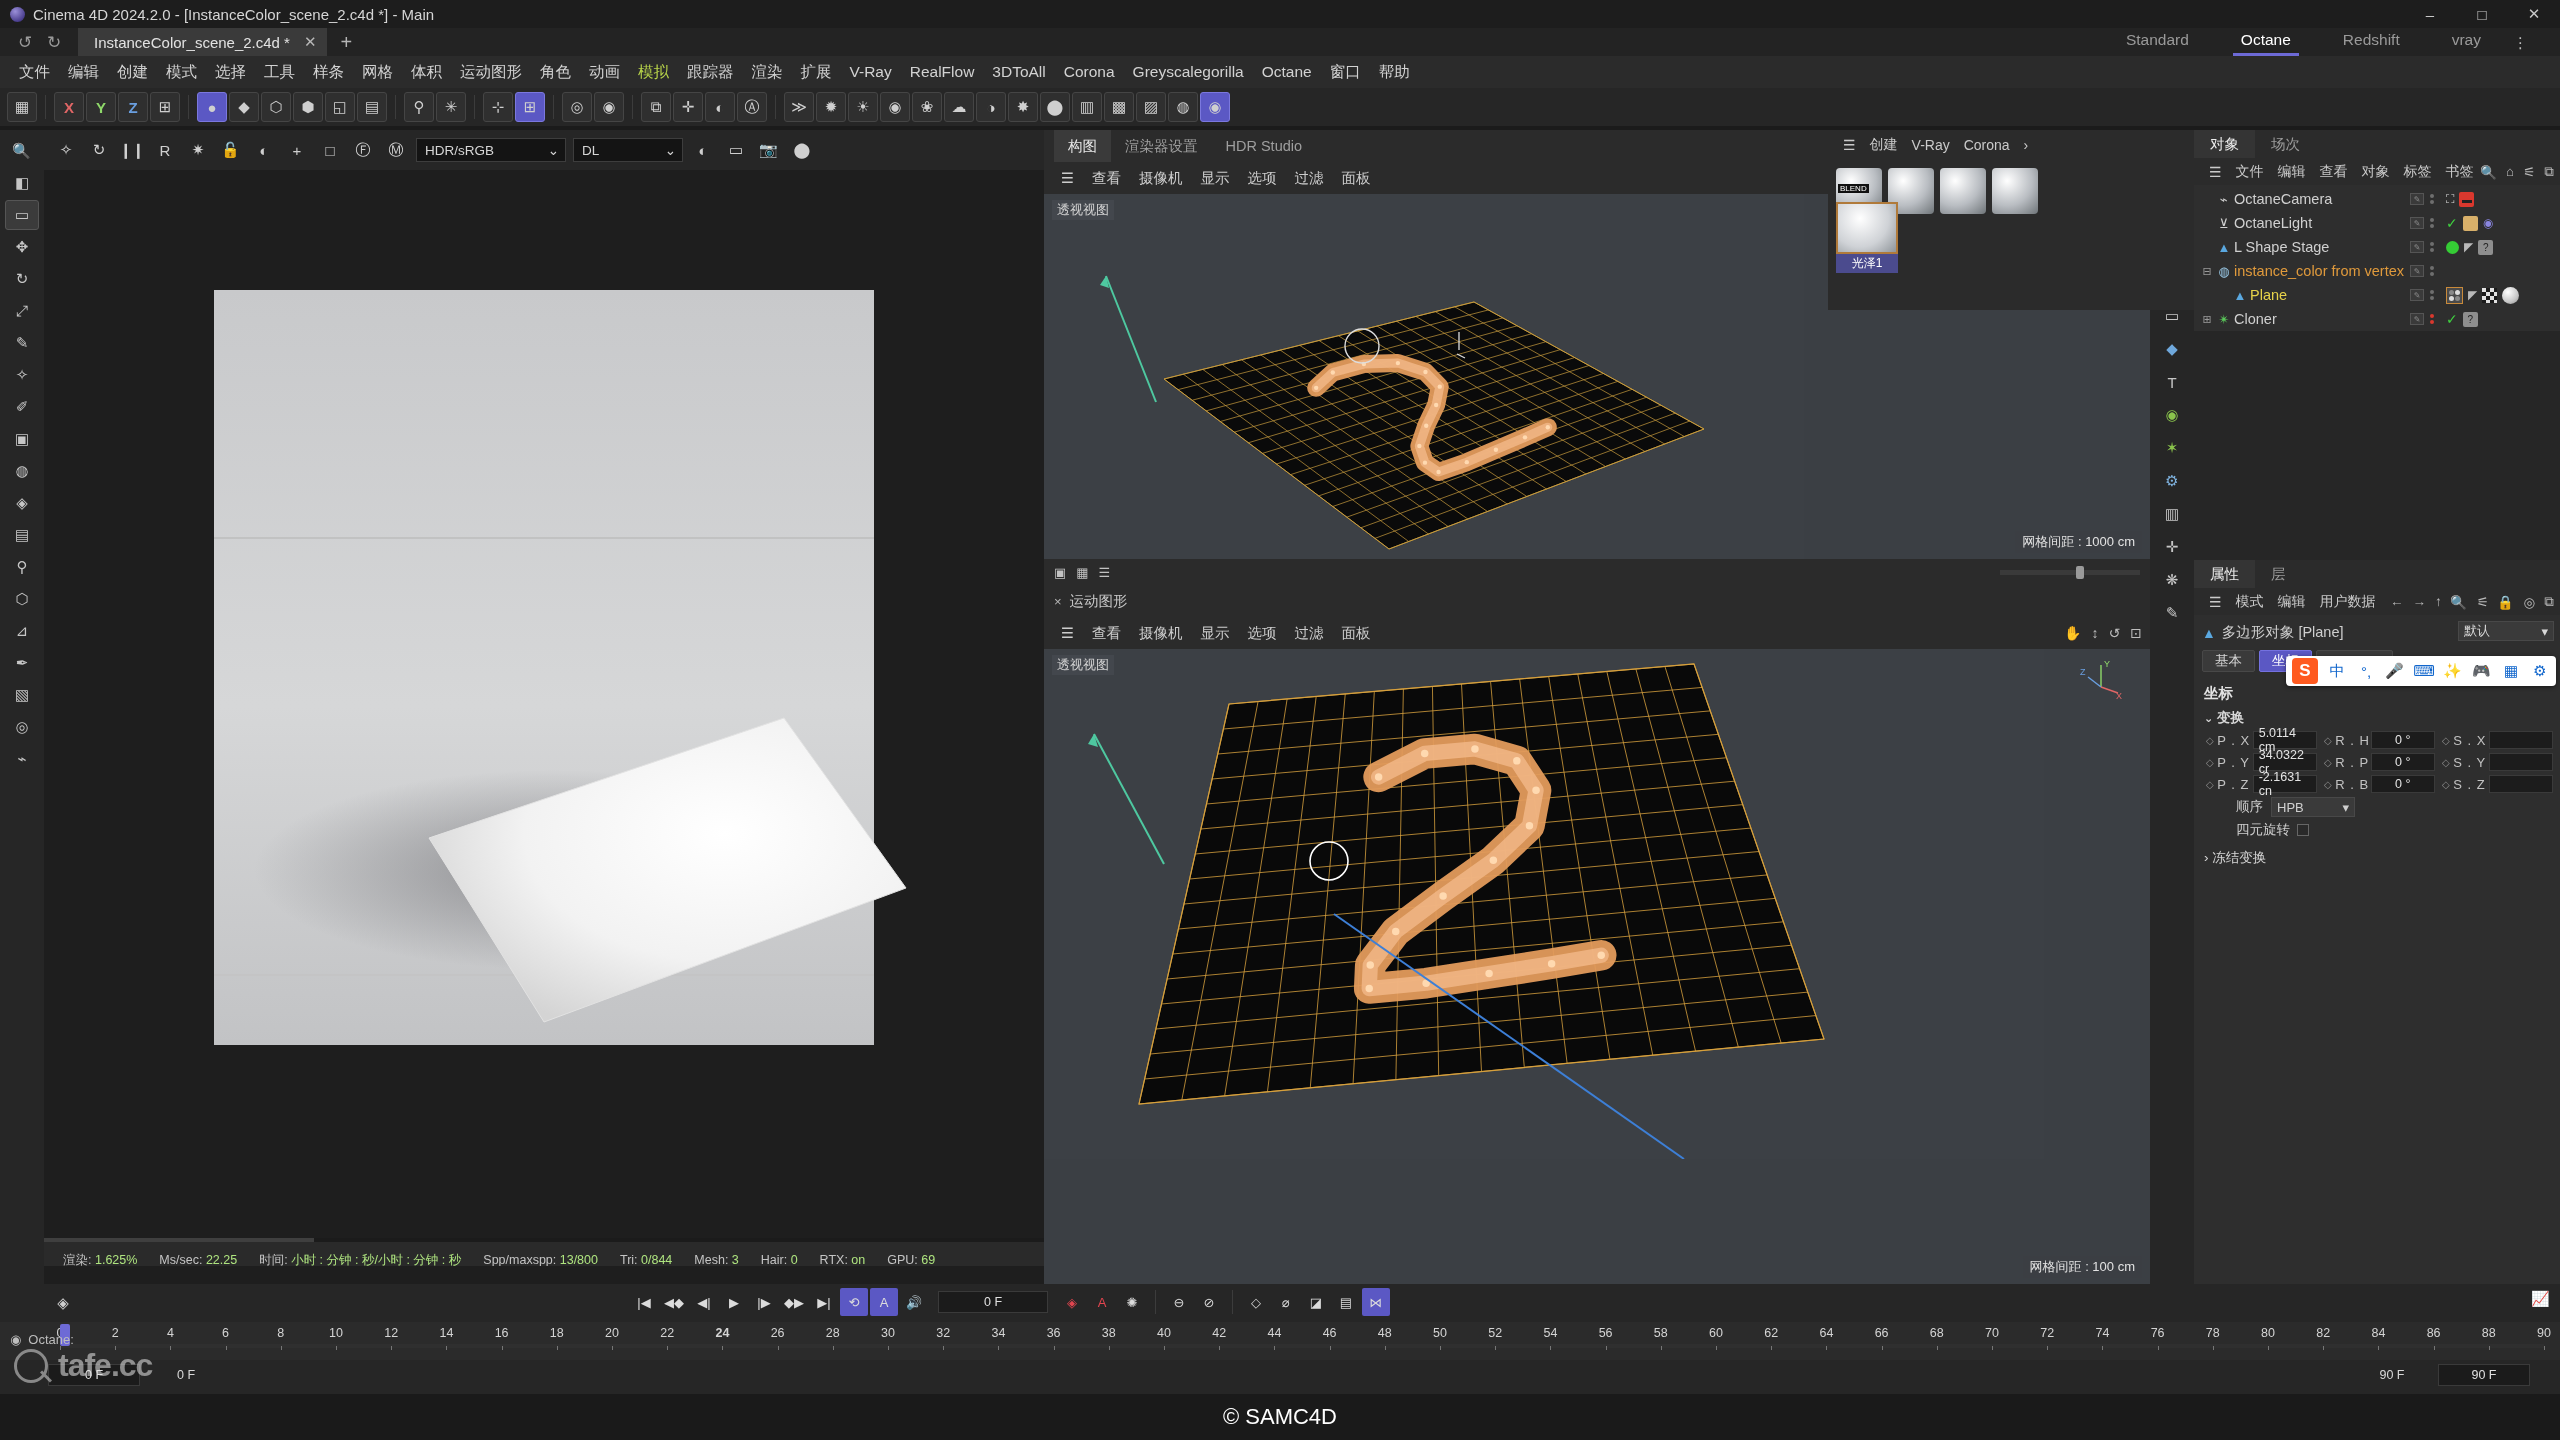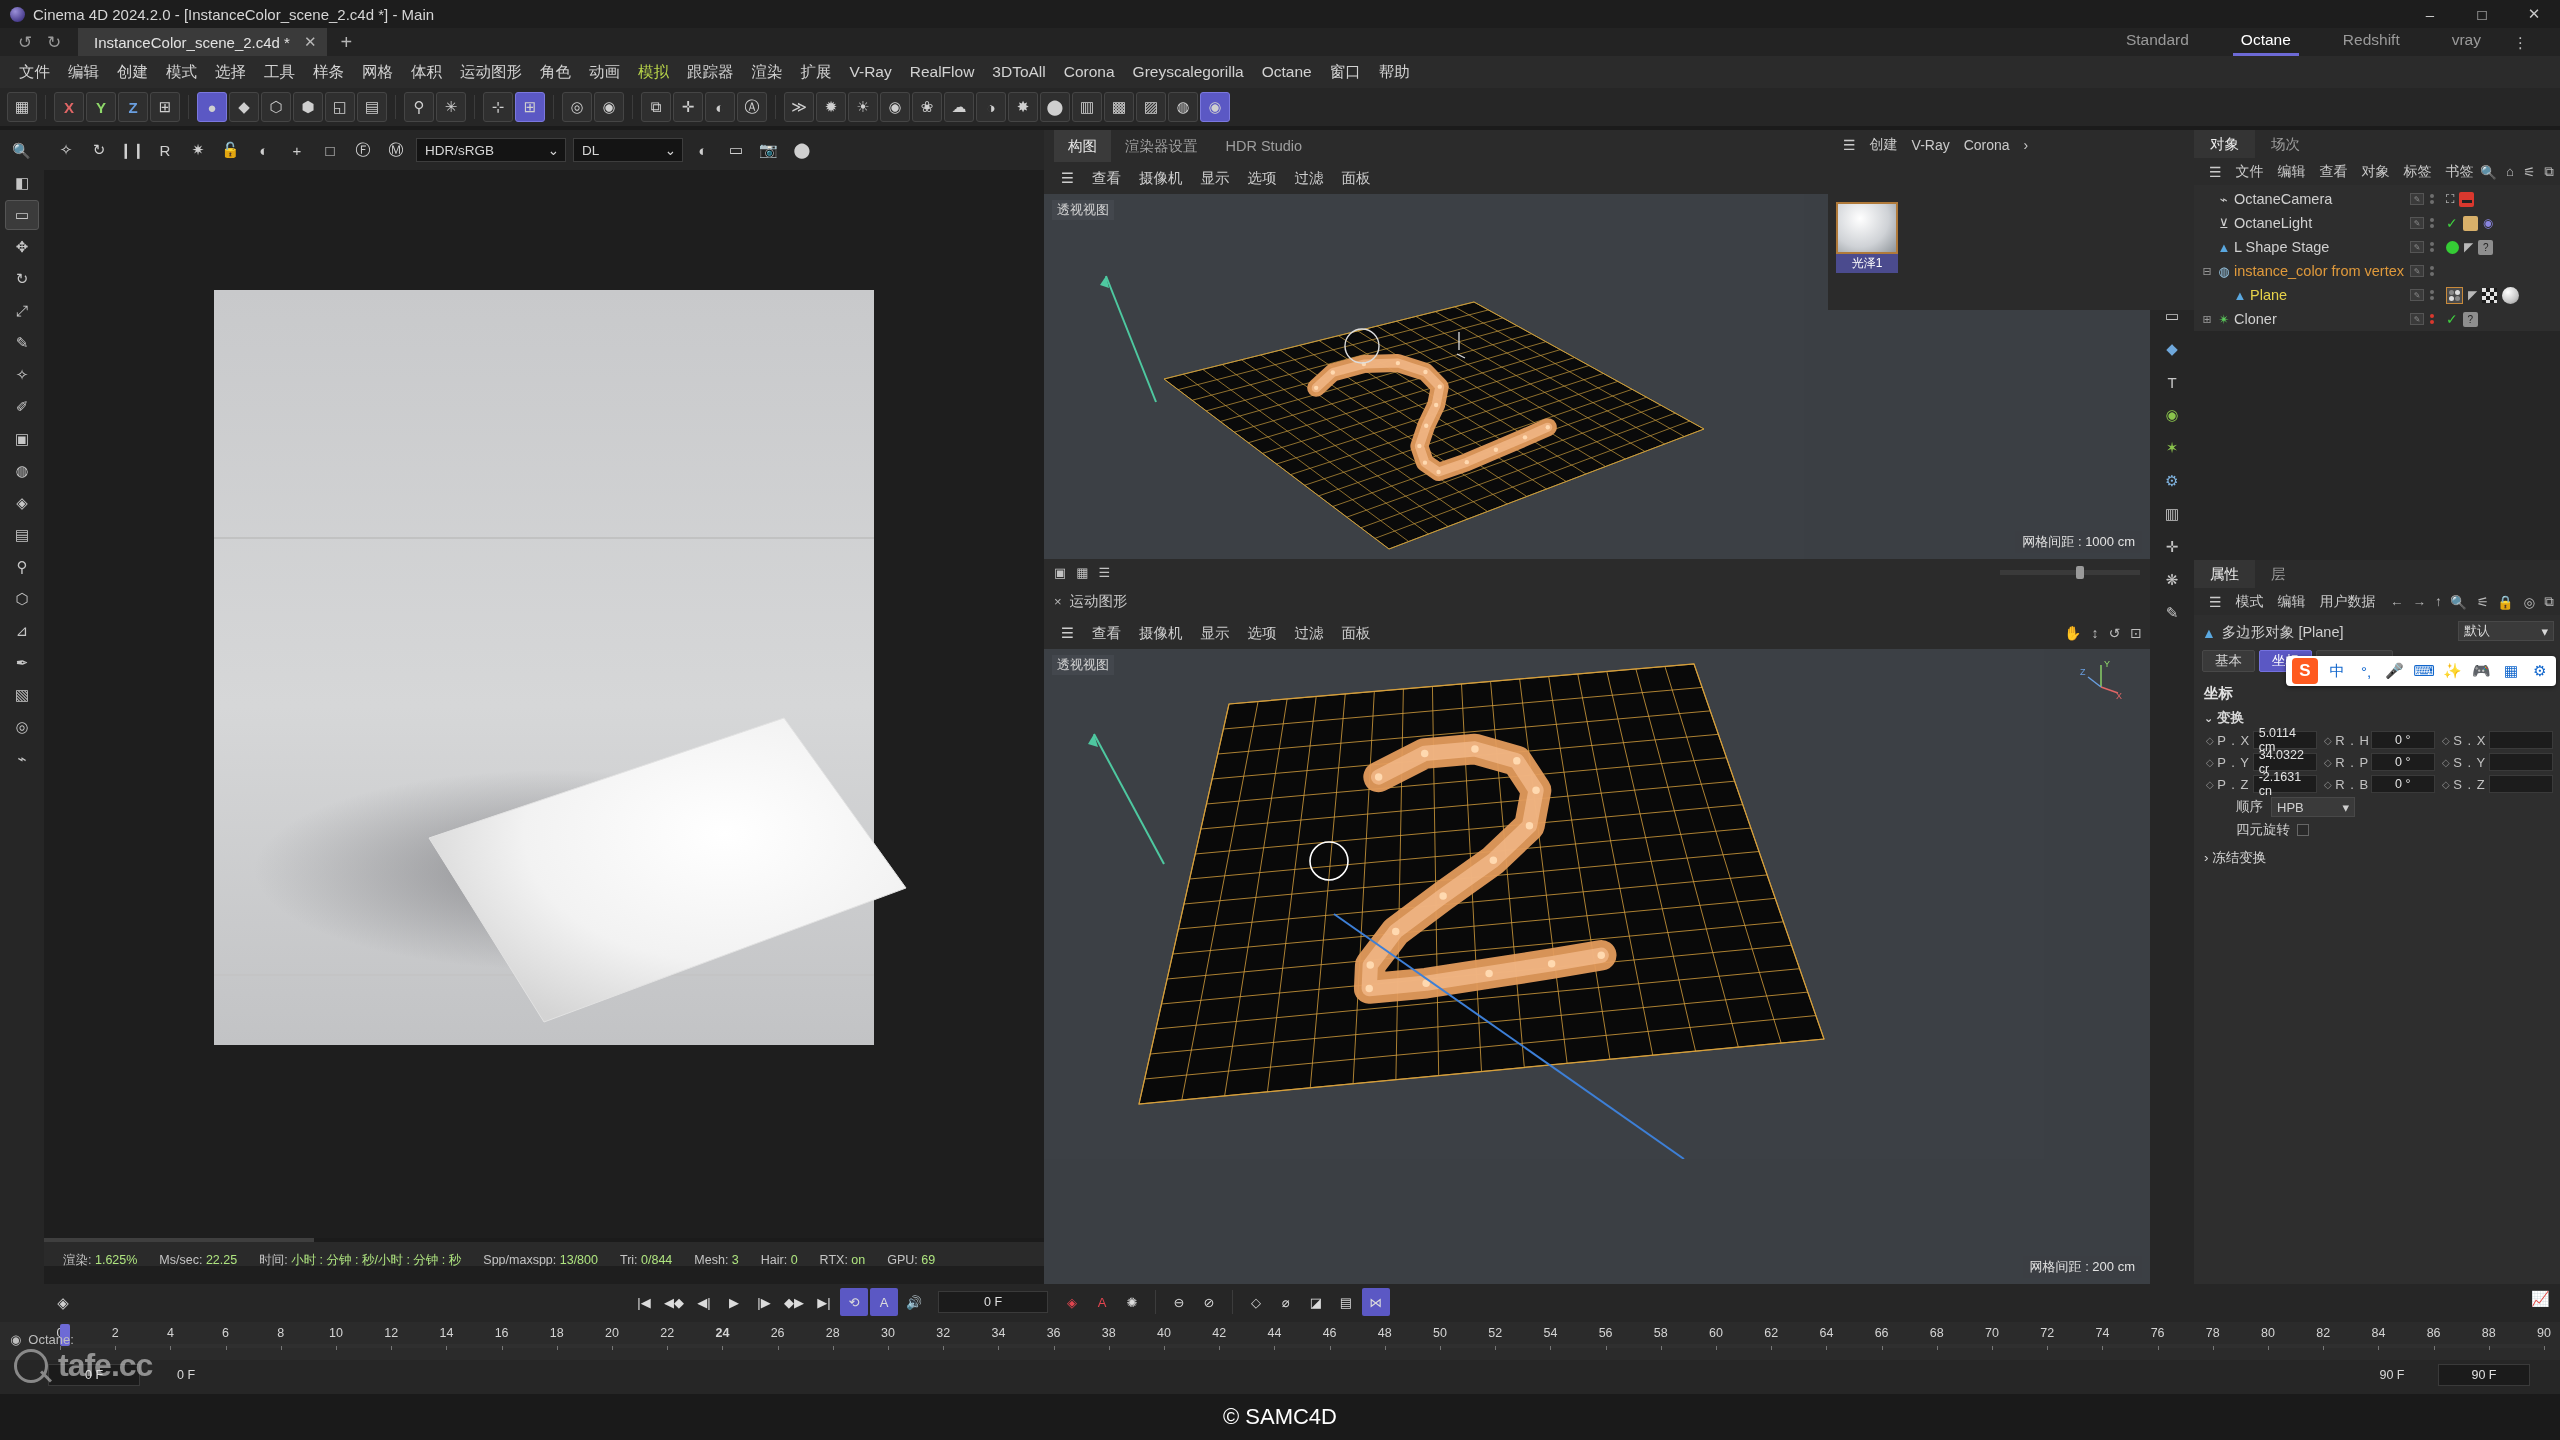--- a/index.html
+++ b/index.html
@@ -615,21 +615,21 @@
           <div class="axis-gizmo" style="right:26px">
             <svg width="46" height="44" viewBox="0 0 46 44">
               <line x1="23" y1="30" x2="23" y2="8" stroke="#8fd96a" stroke-width="1.4"></line>
               <text x="26" y="10" fill="#8fd96a" font-size="9" font-family="sans-serif">Y</text>
               <line x1="23" y1="30" x2="10" y2="20" stroke="#6a9fe0" stroke-width="1.4"></line>
               <text x="2" y="18" fill="#6a9fe0" font-size="9" font-family="sans-serif">Z</text>
               <line x1="23" y1="30" x2="40" y2="36" stroke="#e06666" stroke-width="1.4"></line>
               <text x="38" y="42" fill="#e06666" font-size="9" font-family="sans-serif">X</text>
             </svg>
           </div>
-          <div class="vp-grid-note">网格间距 : 200 cm</div>
+          <div class="vp-grid-note">网格间距 : 100 cm</div>
         </div>
       </div>
     </div>
 
     <div id="matcol"></div>
   </div>
 
   <div id="rightrail">
       <div class="rb">▦</div>
       <div class="rb">◈</div>
@@ -650,20 +650,28 @@
 
   <div id="rdock">
 
     <div style="position:absolute;left:-366px;top:0;width:366px;height:180px;background:#2b2b2b;">
       <div class="pn-menu" style="height:30px" id="matmenu">
           <span class="m">☰</span>
           <span class="m">创建</span>
           <span class="m">V-Ray</span>
           <span class="m">Corona</span>
           <span class="m">›</span>
+        </div>
+      <div style="display:flex;gap:6px;padding:8px 8px 0 8px;" id="matrow">
+          <div style="width: 46px; height: 46px; border-radius: 4px; background: radial-gradient(circle at 33% 28%, rgb(255, 255, 255), rgb(185, 189, 194) 55%, rgb(110, 116, 120)); position: relative; display: flex; align-items: flex-end; justify-content: center;">
+            <span style="font-size: 8px; color: rgb(255, 255, 255); background: rgb(17, 17, 17); padding: 0px 2px; position: absolute; left: 2px; top: 16px;">BLEND</span>
+          </div>
+          <div style="width: 46px; height: 46px; border-radius: 4px; background: radial-gradient(circle at 33% 28%, rgb(255, 255, 255), rgb(185, 189, 194) 55%, rgb(110, 116, 120)); position: relative; display: flex; align-items: flex-end; justify-content: center;"></div>
+          <div style="width: 46px; height: 46px; border-radius: 4px; background: radial-gradient(circle at 33% 28%, rgb(255, 255, 255), rgb(185, 189, 194) 55%, rgb(110, 116, 120)); position: relative; display: flex; align-items: flex-end; justify-content: center;"></div>
+          <div style="width: 46px; height: 46px; border-radius: 4px; background: radial-gradient(circle at 33% 28%, rgb(255, 255, 255), rgb(185, 189, 194) 55%, rgb(110, 116, 120)); position: relative; display: flex; align-items: flex-end; justify-content: center;"></div>
         </div>
     <div style="position: absolute; left: 8px; top: 72px; width: 62px;">
           <div style="width: 62px; height: 52px; border: 2px solid rgb(176, 122, 58); background: radial-gradient(circle at 38% 30%, rgb(255, 255, 255), rgb(207, 210, 214) 58%, rgb(142, 148, 153));"></div>
           <div style="background: rgb(75, 75, 142); color: rgb(255, 255, 255); font-size: 12px; text-align: center; padding: 1px 0px;">光泽1</div>
         </div>
       </div>
 
     <div class="pn-tabs" id="omtabs">
         <div class="t active">对象</div>
         <div class="t">场次</div>

